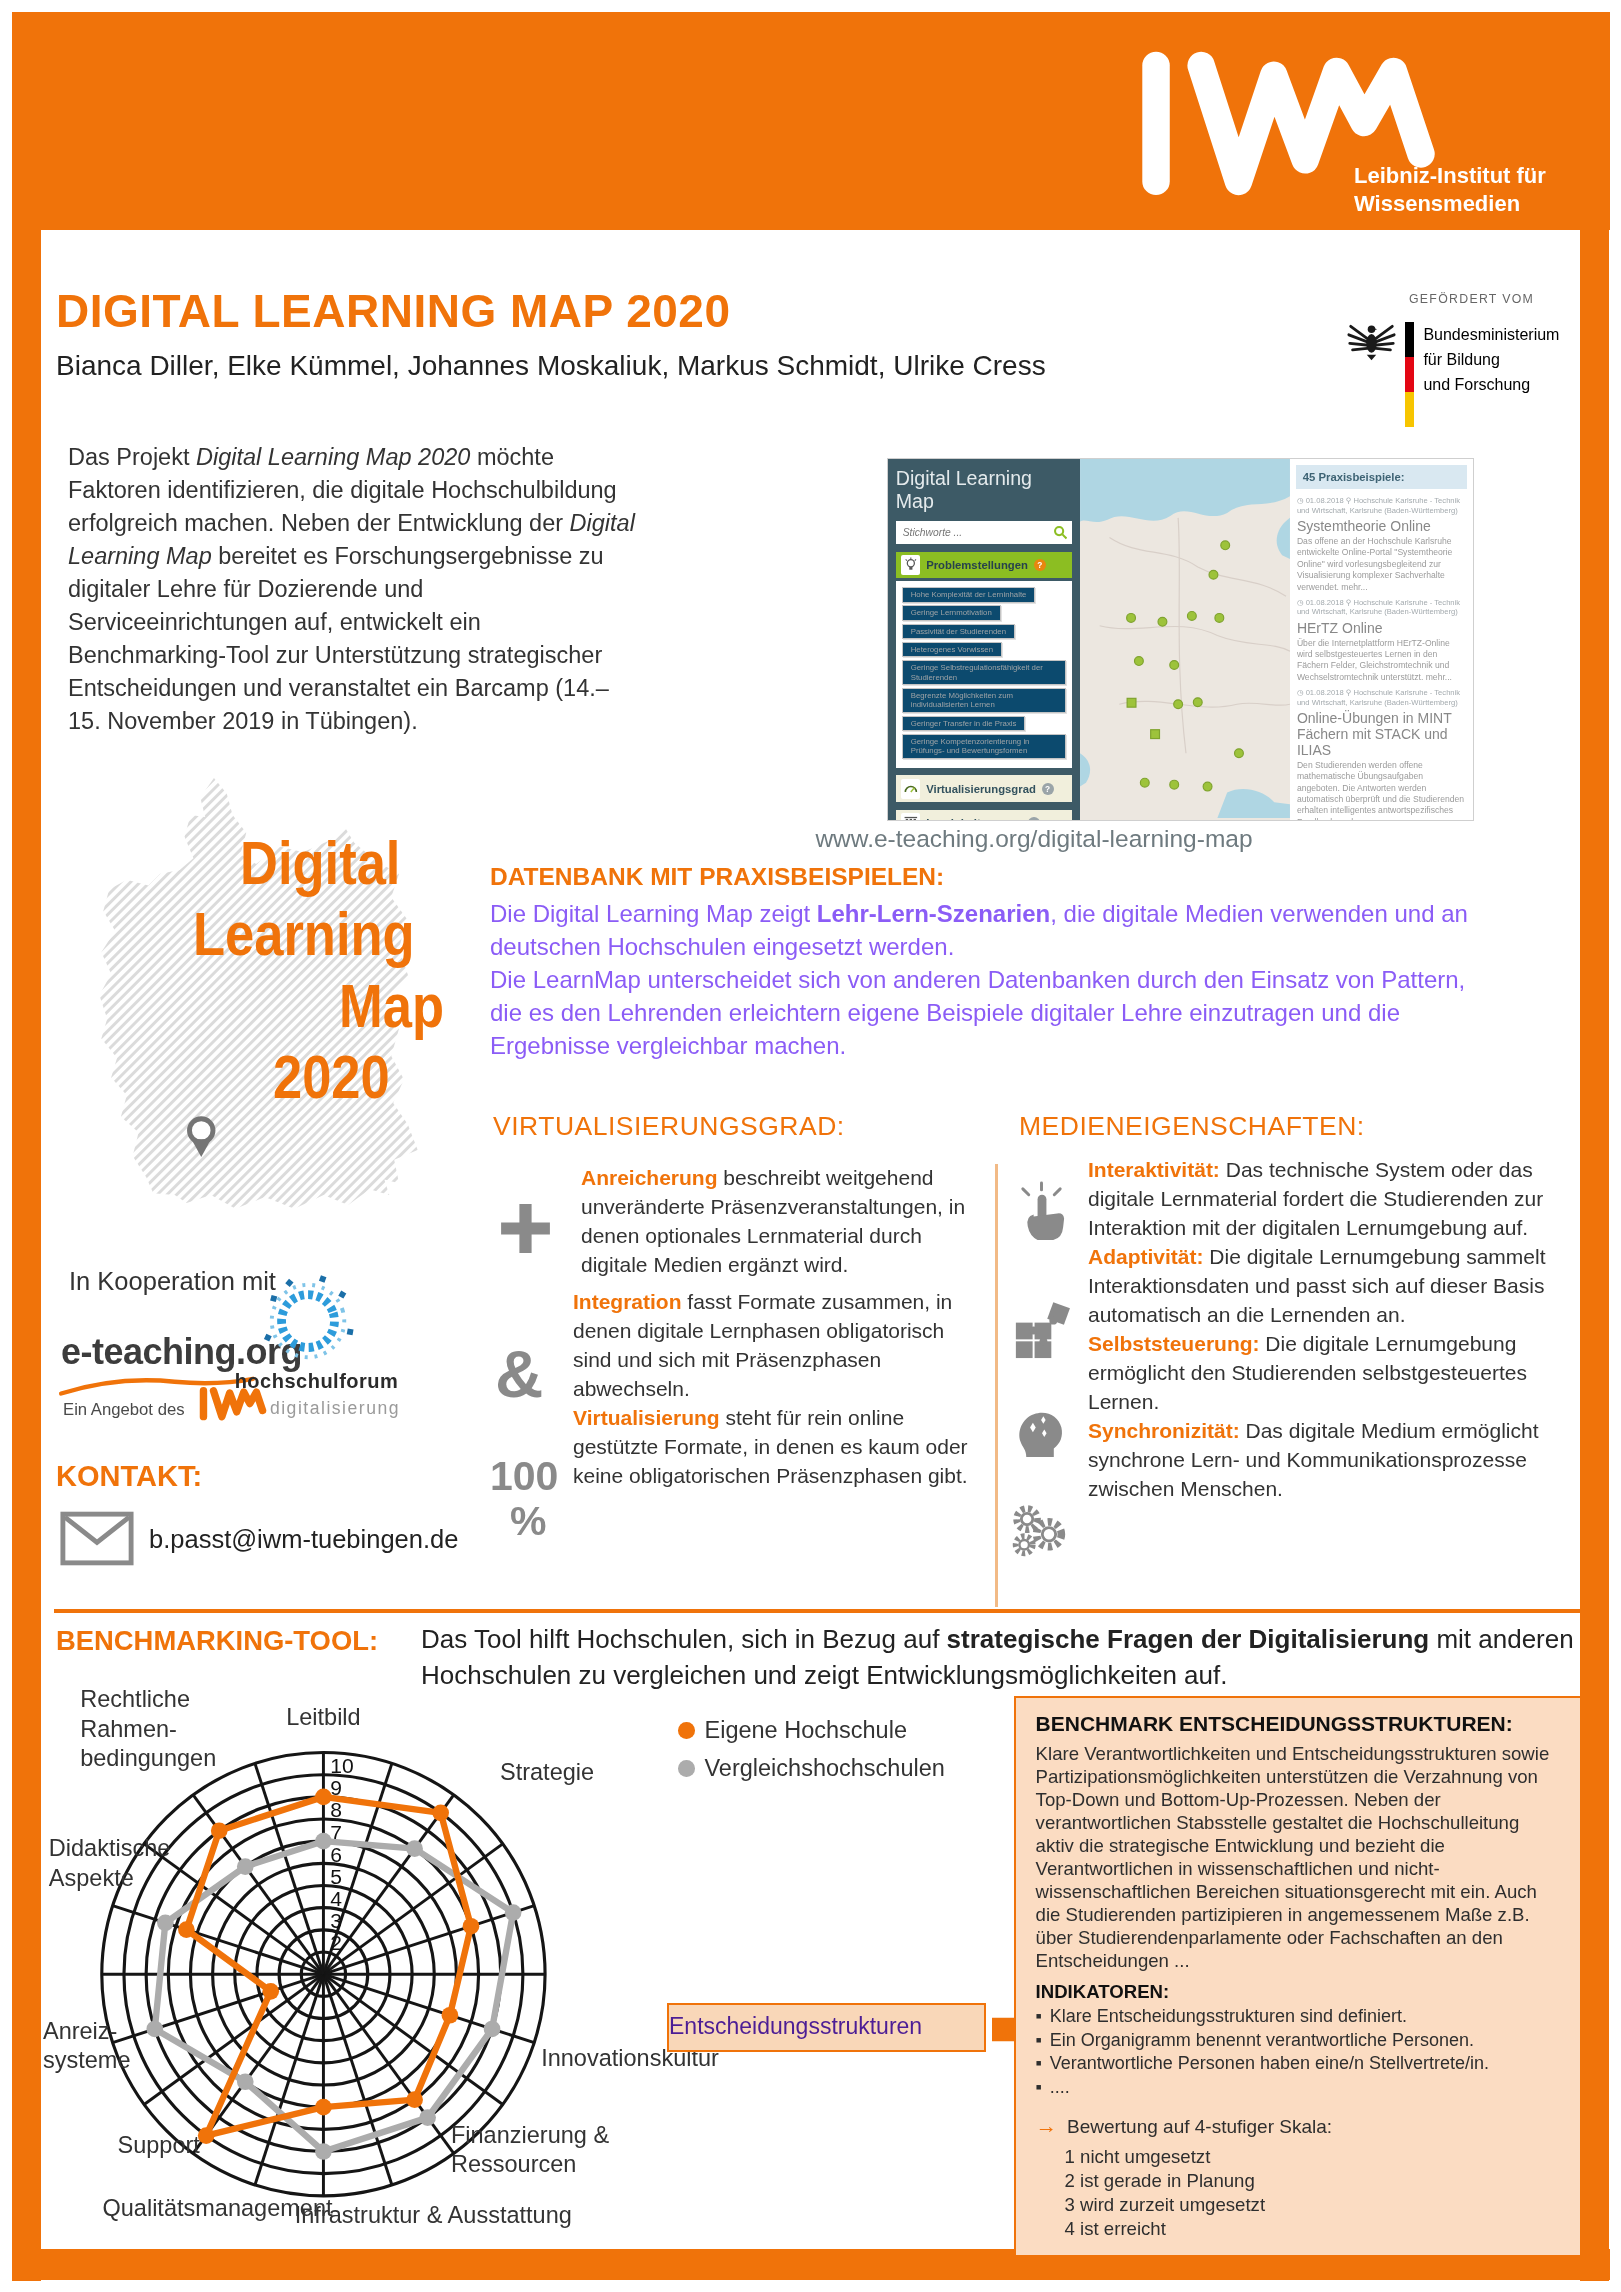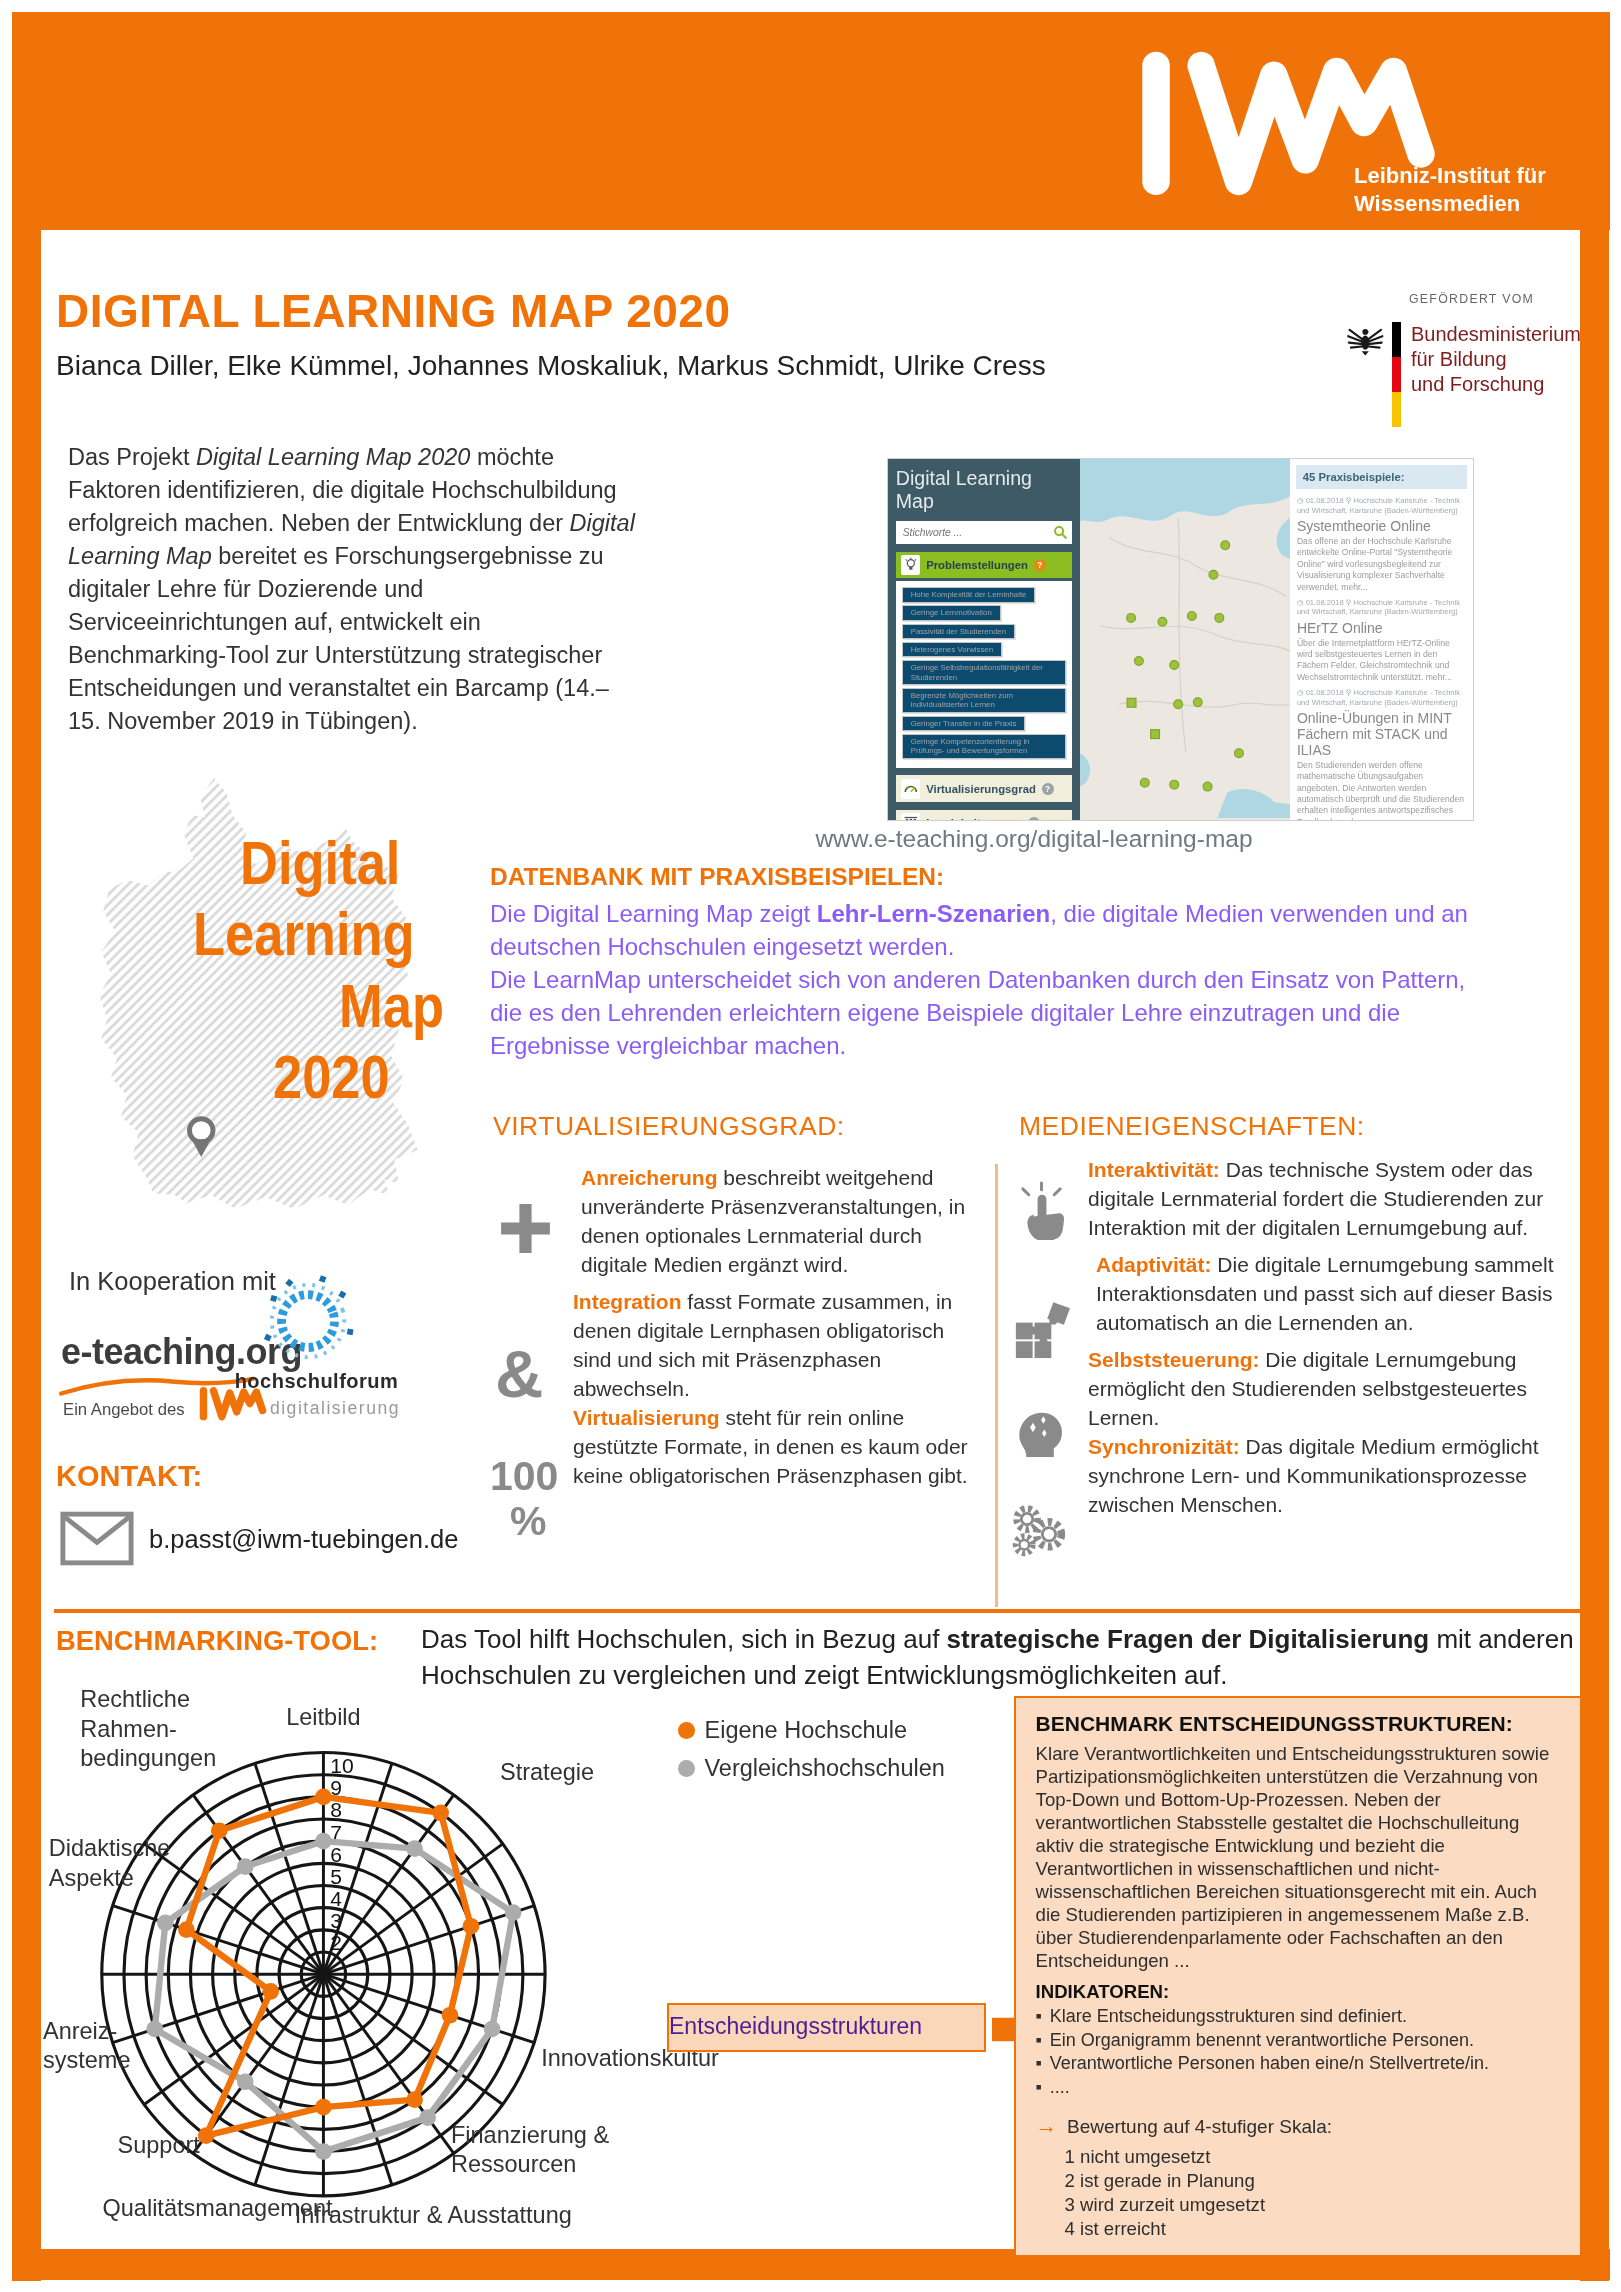--- a/index.html
+++ b/index.html
@@ -19,21 +19,21 @@
   .iwm-wrap{left:1127px;top:44px;width:461px;height:167px;}
   .iwm-text{position:absolute;left:227px;top:118px;color:#fff;font-weight:bold;font-size:22px;line-height:28px;}
 
   
   .title{left:56px;top:284px;font-size:46px;font-weight:bold;color:var(--orange);letter-spacing:0.5px;}
   .authors{left:56px;top:350px;font-size:28px;color:#222;}
   .kicker{left:1409px;top:292px;font-size:12.3px;letter-spacing:1.3px;color:#666;}
   .bmbf{left:1346px;top:318px;width:235px;display:flex;}
   .bmbf-stripe{width:8.8px;height:106px;margin:3.9px 9.8px 0 7.8px;flex:none;}
   .bmbf-stripe div{width:8.8px;height:35px;}
-  .bmbf-text{font-size:20px;line-height:25px;color:#7f1d1d;padding-top:3.9px;}
+  .bmbf-text{font-size:16px;line-height:25px;color:#000000;padding-top:3.9px;}
 
   .intro{left:56px;top:441px;width:567px;font-size:23.5px;line-height:33px;color:#333;margin-left:12px;}
 
   
   .site{left:887px;top:458px;width:585px;height:361px;border:1px solid #CFCFCF;background:#fff;display:flex;overflow:hidden;}
   .site-sidebar{width:192px;height:100%;background:#3D5A66;padding:7.8px 7.8px 0 7.8px;box-sizing:border-box;flex:none;}
   .site-title{font-size:19.6px;color:#E4EAEC;font-weight:400;}
   .site-search{margin-top:7.8px;height:23.5px;background:#fff;display:flex;align-items:center;padding:0 4.9px;}
   .site-search input{border:none;outline:none;flex:1;font-size:10.3px;font-style:italic;color:#555;width:78px;font-family:inherit;background:transparent;}
   .site-bar{margin-top:7.8px;height:26.5px;display:flex;align-items:center;gap:5.9px;padding:0 4.9px;}
@@ -330,21 +330,21 @@
         <path d="M24 6 h12 v18 h18 v12 h-18 v18 h-12 v-18 h-18 v-12 h18 z" fill="#8A8A8A"></path>
       </svg>
   </div>
   <div class="abs big-glyph amp">&amp;</div>
   <div class="abs big-glyph hundred">100</div>
   <div class="abs big-glyph percent">%</div>
 
   <div class="abs sec-h med-h">MEDIENEIGENSCHAFTEN:</div>
   <div class="abs vm-text med-text" id="med-items">
       <p style="margin: 0px;"><span class="vm-term">Interaktivität:</span><span> Das technische System oder das digitale Lernmaterial fordert die Studierenden zur Interaktion mit der digitalen Lernumgebung auf.</span></p>
-      <p style="margin: 8px;"><span class="vm-term">Adaptivität:</span><span> Die digitale Lernumgebung sammelt Interaktionsdaten und passt sich auf dieser Basis automatisch an die Lernenden an.</span></p>
+      <p style="margin: 0px;"><span class="vm-term">Adaptivität:</span><span> Die digitale Lernumgebung sammelt Interaktionsdaten und passt sich auf dieser Basis automatisch an die Lernenden an.</span></p>
       <p style="margin: 0px;"><span class="vm-term">Selbststeuerung:</span><span> Die digitale Lernumgebung ermöglicht den Studierenden selbstgesteuertes Lernen.</span></p>
       <p style="margin: 0px;"><span class="vm-term">Synchronizität:</span><span> Das digitale Medium ermöglicht synchrone Lern- und Kommunikationsprozesse zwischen Menschen.</span></p>
     </div>
   <div class="abs" style="left:1012px;top:1181px">
     <svg width="59" height="63" viewBox="0 0 60 64">
       <g stroke="#8A8A8A" stroke-width="3" stroke-linecap="round">
           <line x1="17" y1="14" x2="11" y2="8"></line>
           <line x1="30" y1="9" x2="30" y2="2"></line>
           <line x1="43" y1="14" x2="49" y2="8"></line>
         </g>

